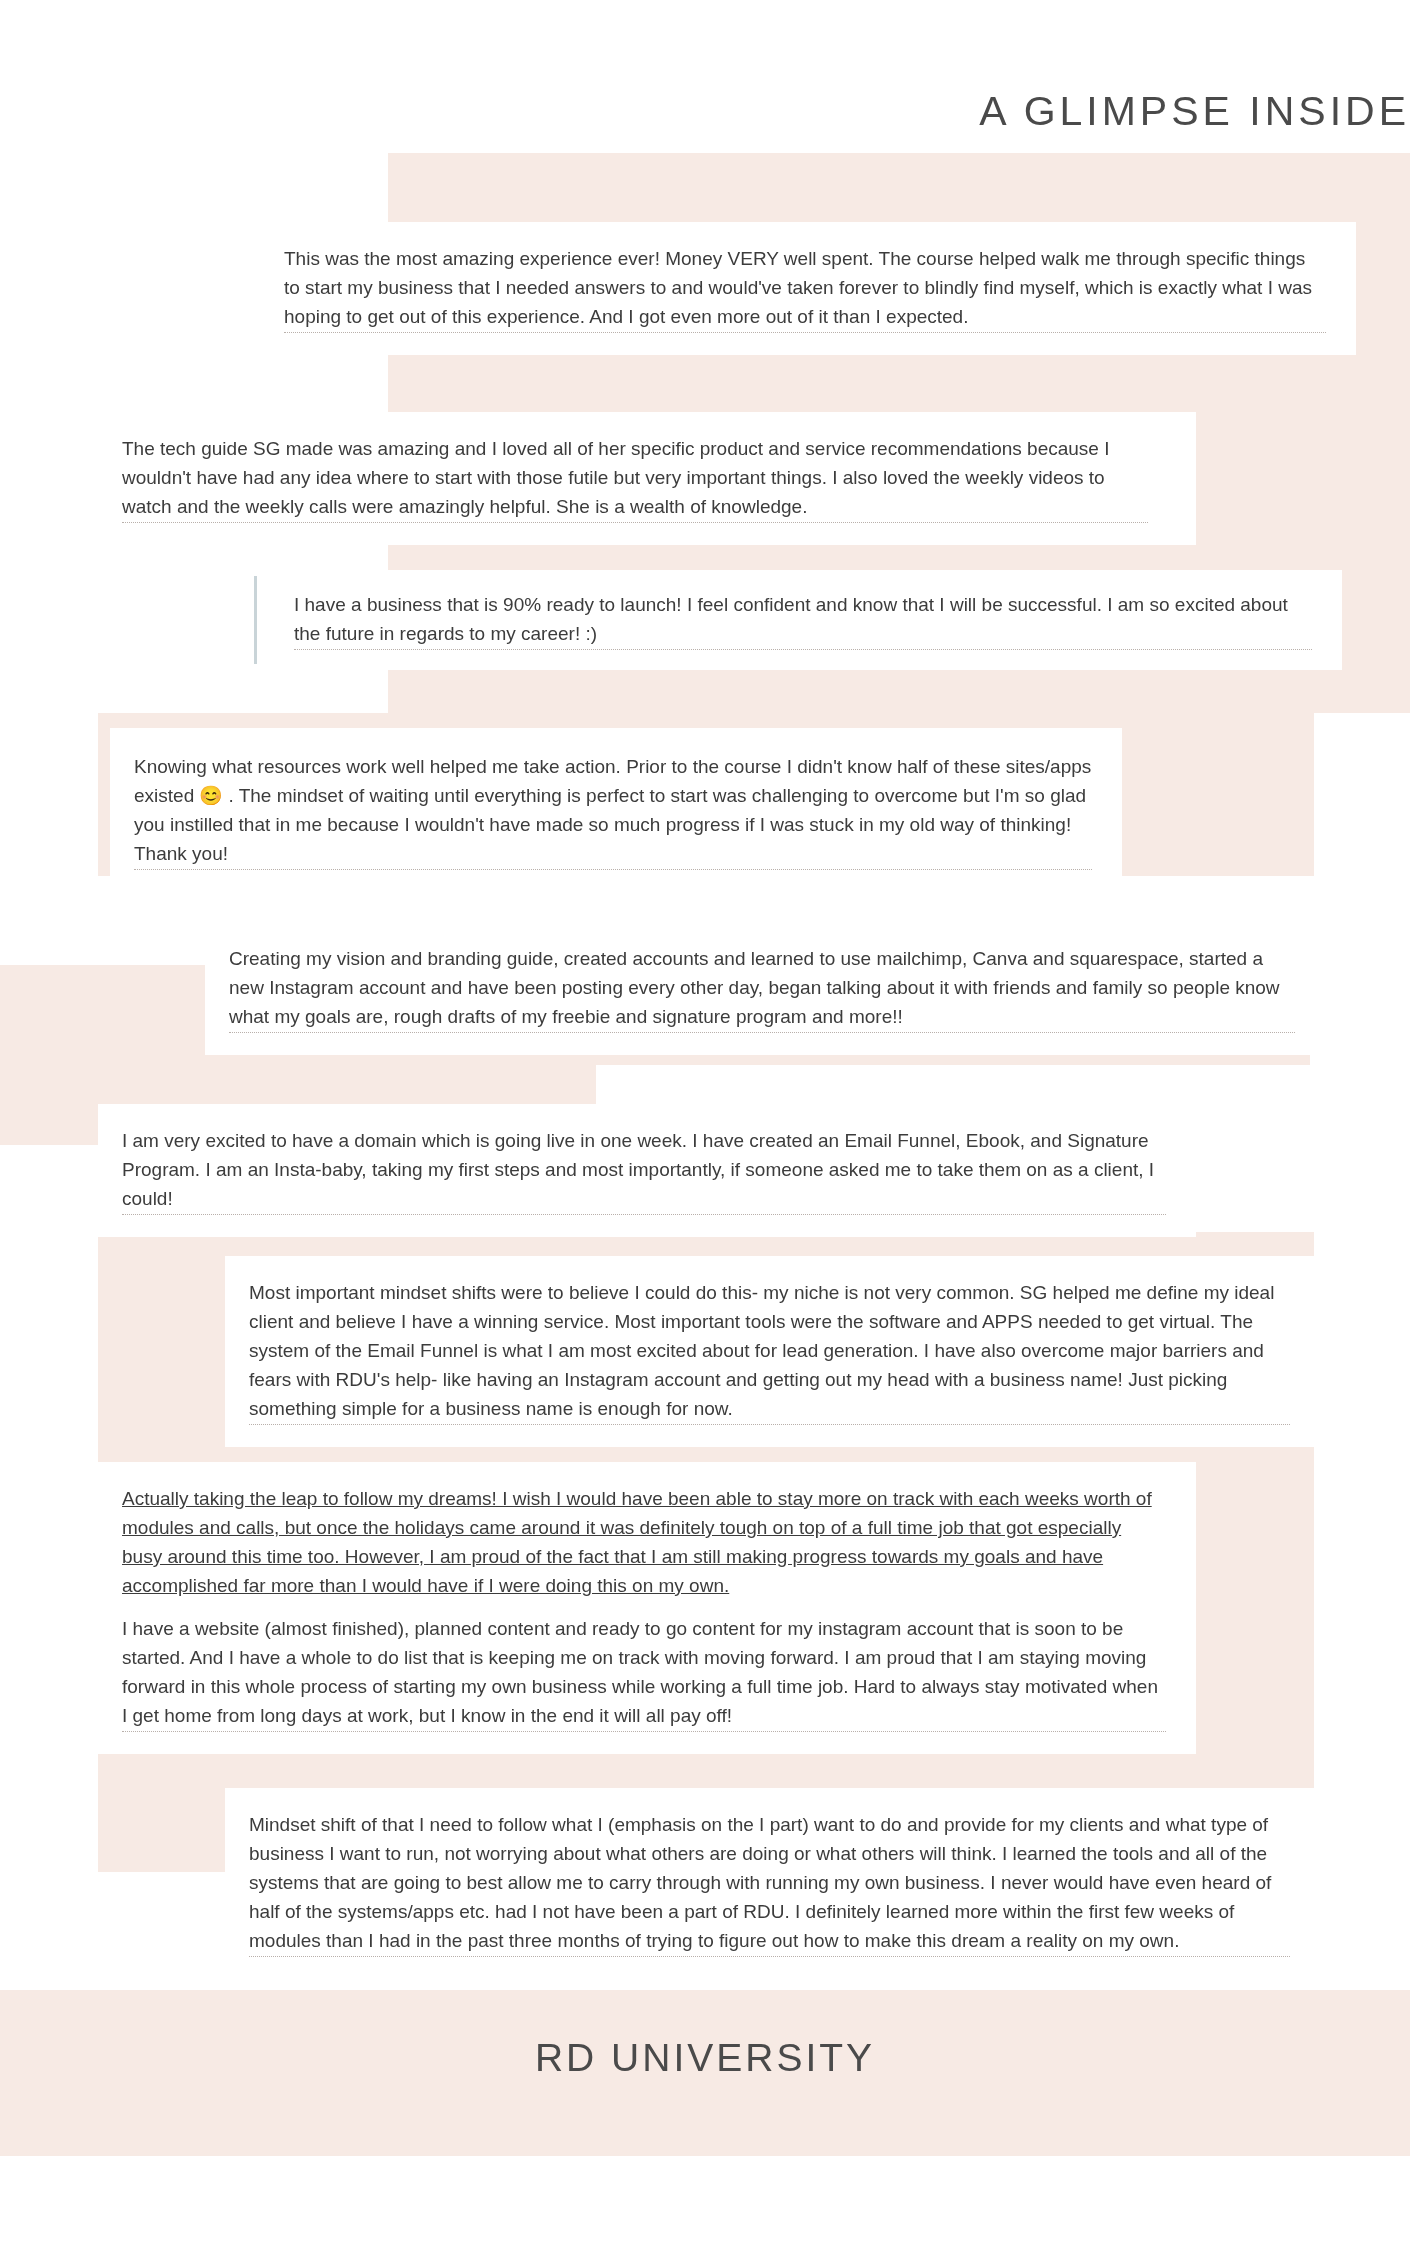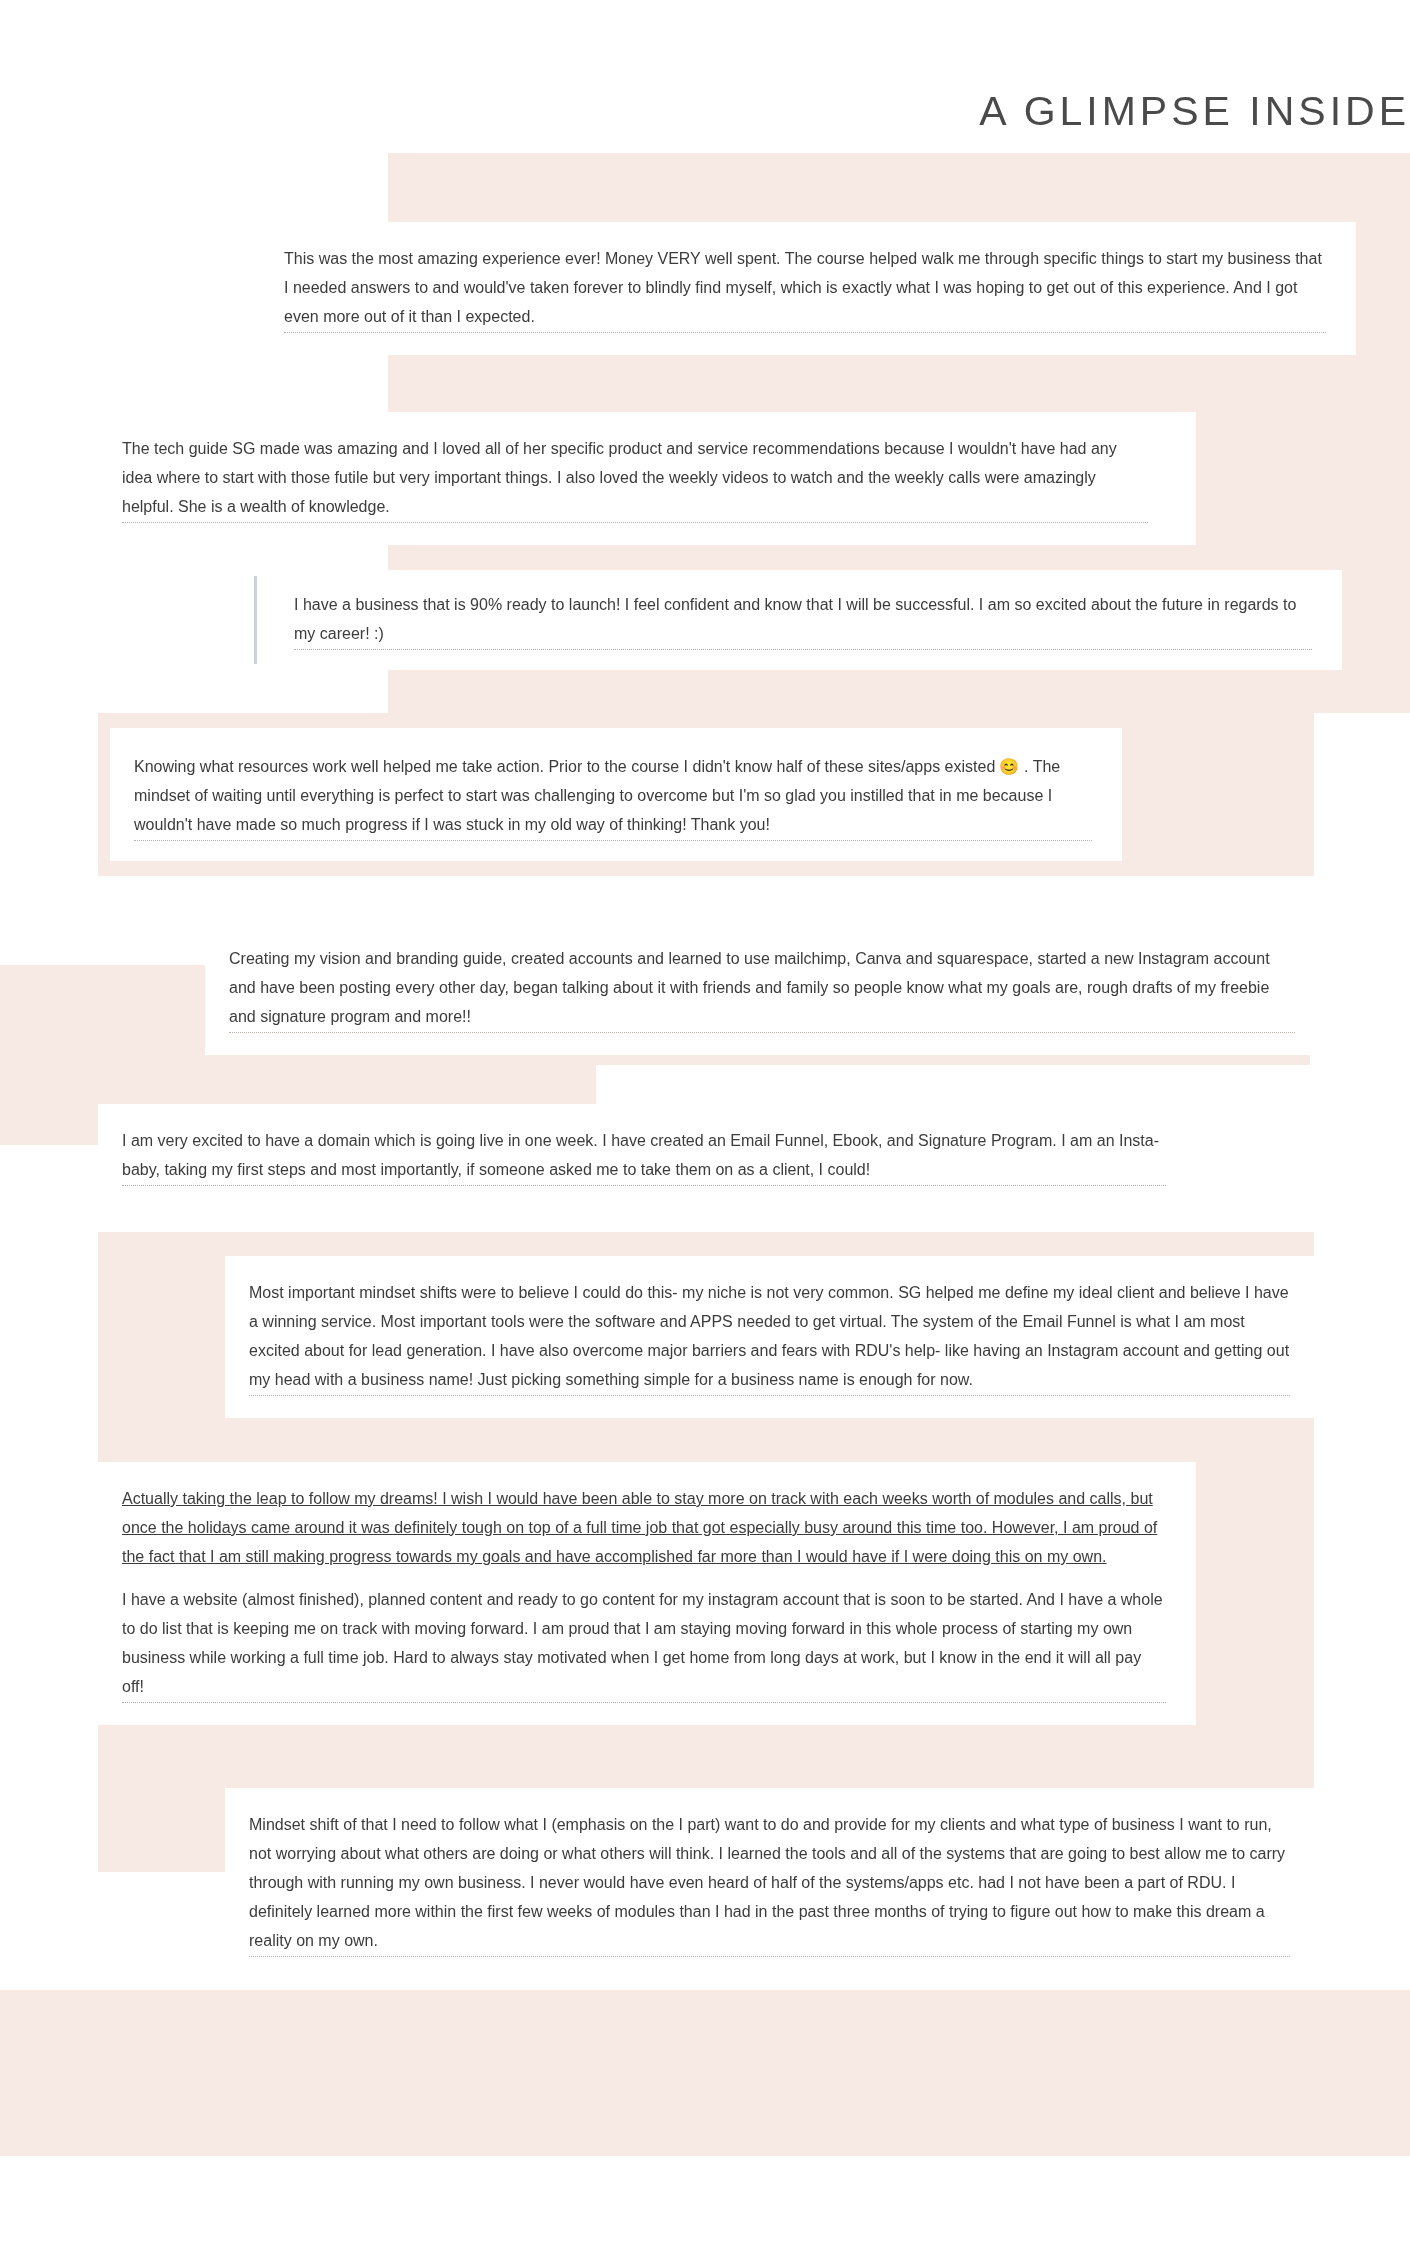--- a/index.html
+++ b/index.html
@@ -46,21 +46,21 @@
 
   
   .quote {
     position: absolute;
     background: #ffffff;
     z-index: 3;
     box-sizing: border-box;
   }
   .quote p {
     margin: 0 0 14px 0;
-    font-size: 16px;
+    font-size: 19px;
     line-height: 29px;
     color: #3c3c3c;
   }
   .quote p:last-child {
     margin-bottom: 0;
     border-bottom: 1px dotted #b9b0ab;
     display: inline-block;
     padding-bottom: 1px;
   }
   .barline {
@@ -140,14 +140,15 @@
   <div class="quote" style="left:98px; top:1462px; width:1098px; padding:22px 30px 22px 24px;text-decoration:underline;">
     <p style="border-bottom:0;">Actually taking the leap to follow my dreams! I wish I would have been able to stay more on track with each weeks worth of modules and calls, but once the holidays came around it was definitely tough on top of a full time job that got especially busy around this time too. However, I am proud of the fact that I am still making progress towards my goals and have accomplished far more than I would have if I were doing this on my own.</p>
     <p>I have a website (almost finished), planned content and ready to go content for my instagram account that is soon to be started. And I have a whole to do list that is keeping me on track with moving forward. I am proud that I am staying moving forward in this whole process of starting my own business while working a full time job. Hard to always stay motivated when I get home from long days at work, but I know in the end it will all pay off!</p>
   </div>
 
   <div class="quote" style="left:225px; top:1788px; width:1095px; padding:22px 30px 22px 24px;">
     <p>Mindset shift of that I need to follow what I (emphasis on the I part) want to do and provide for my clients and what type of business I want to run, not worrying about what others are doing or what others will think. I learned the tools and all of the systems that are going to best allow me to carry through with running my own business. I never would have even heard of half of the systems/apps etc. had I not have been a part of RDU. I definitely learned more within the first few weeks of modules than I had in the past three months of trying to figure out how to make this dream a reality on my own.</p>
   </div>
 
   <div class="footer-band"></div>
+  <div class="footer-title">RD UNIVERSITY</div>
 
 </div>
 
 </body></html>

